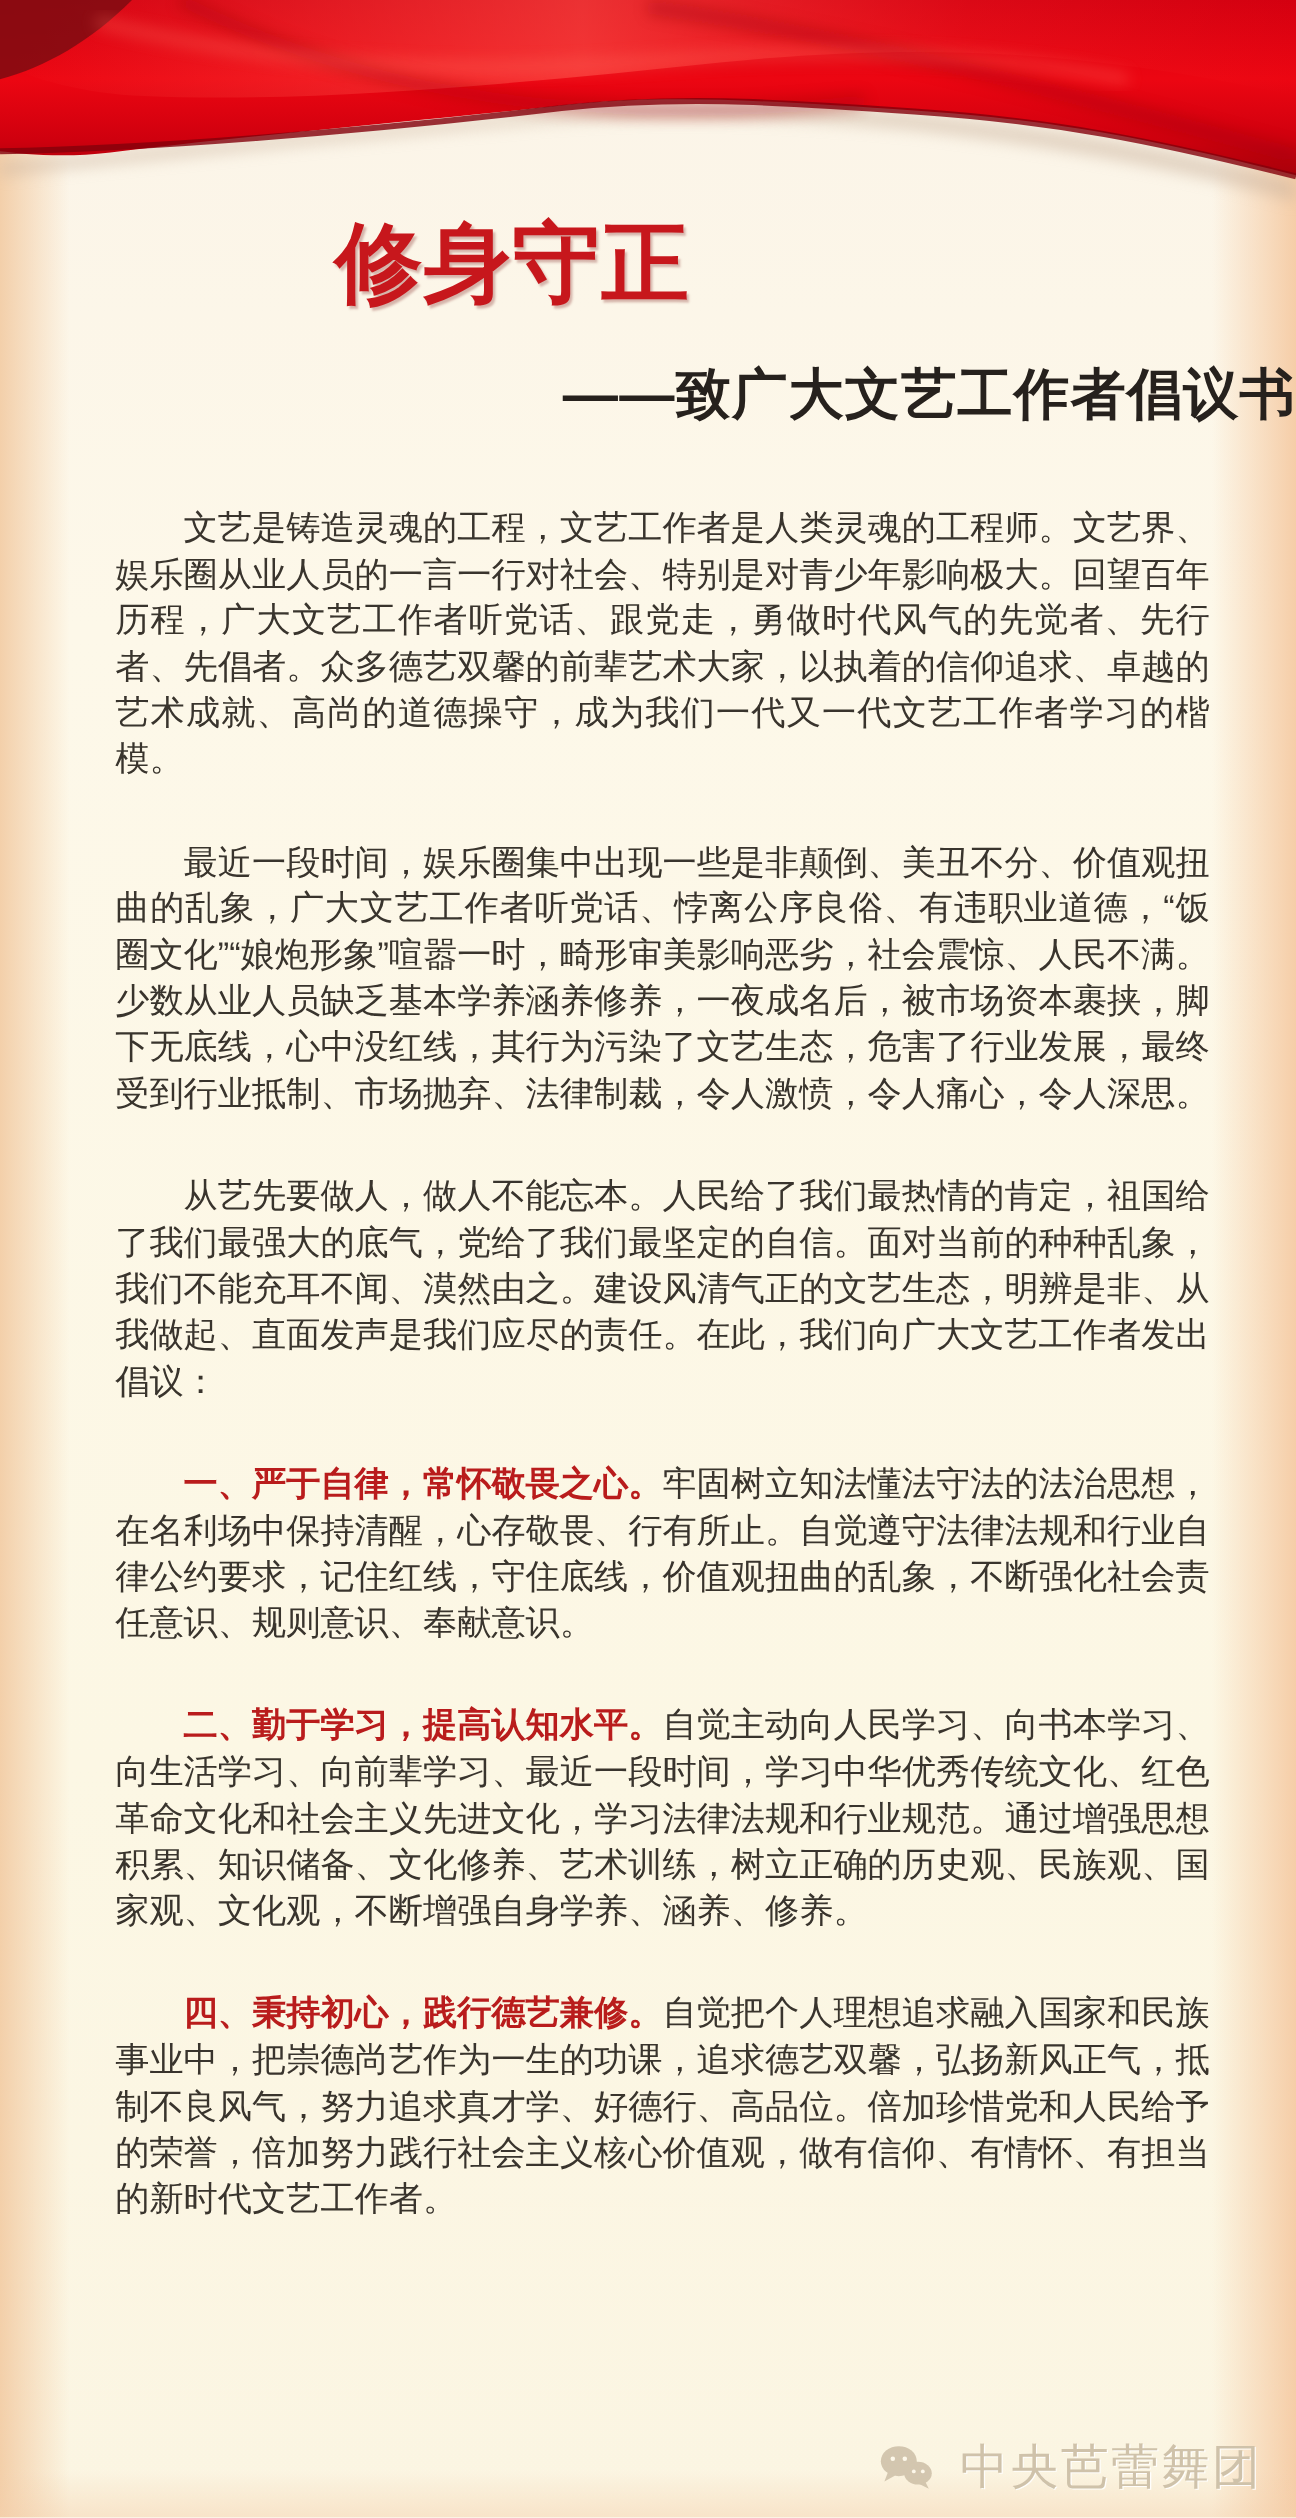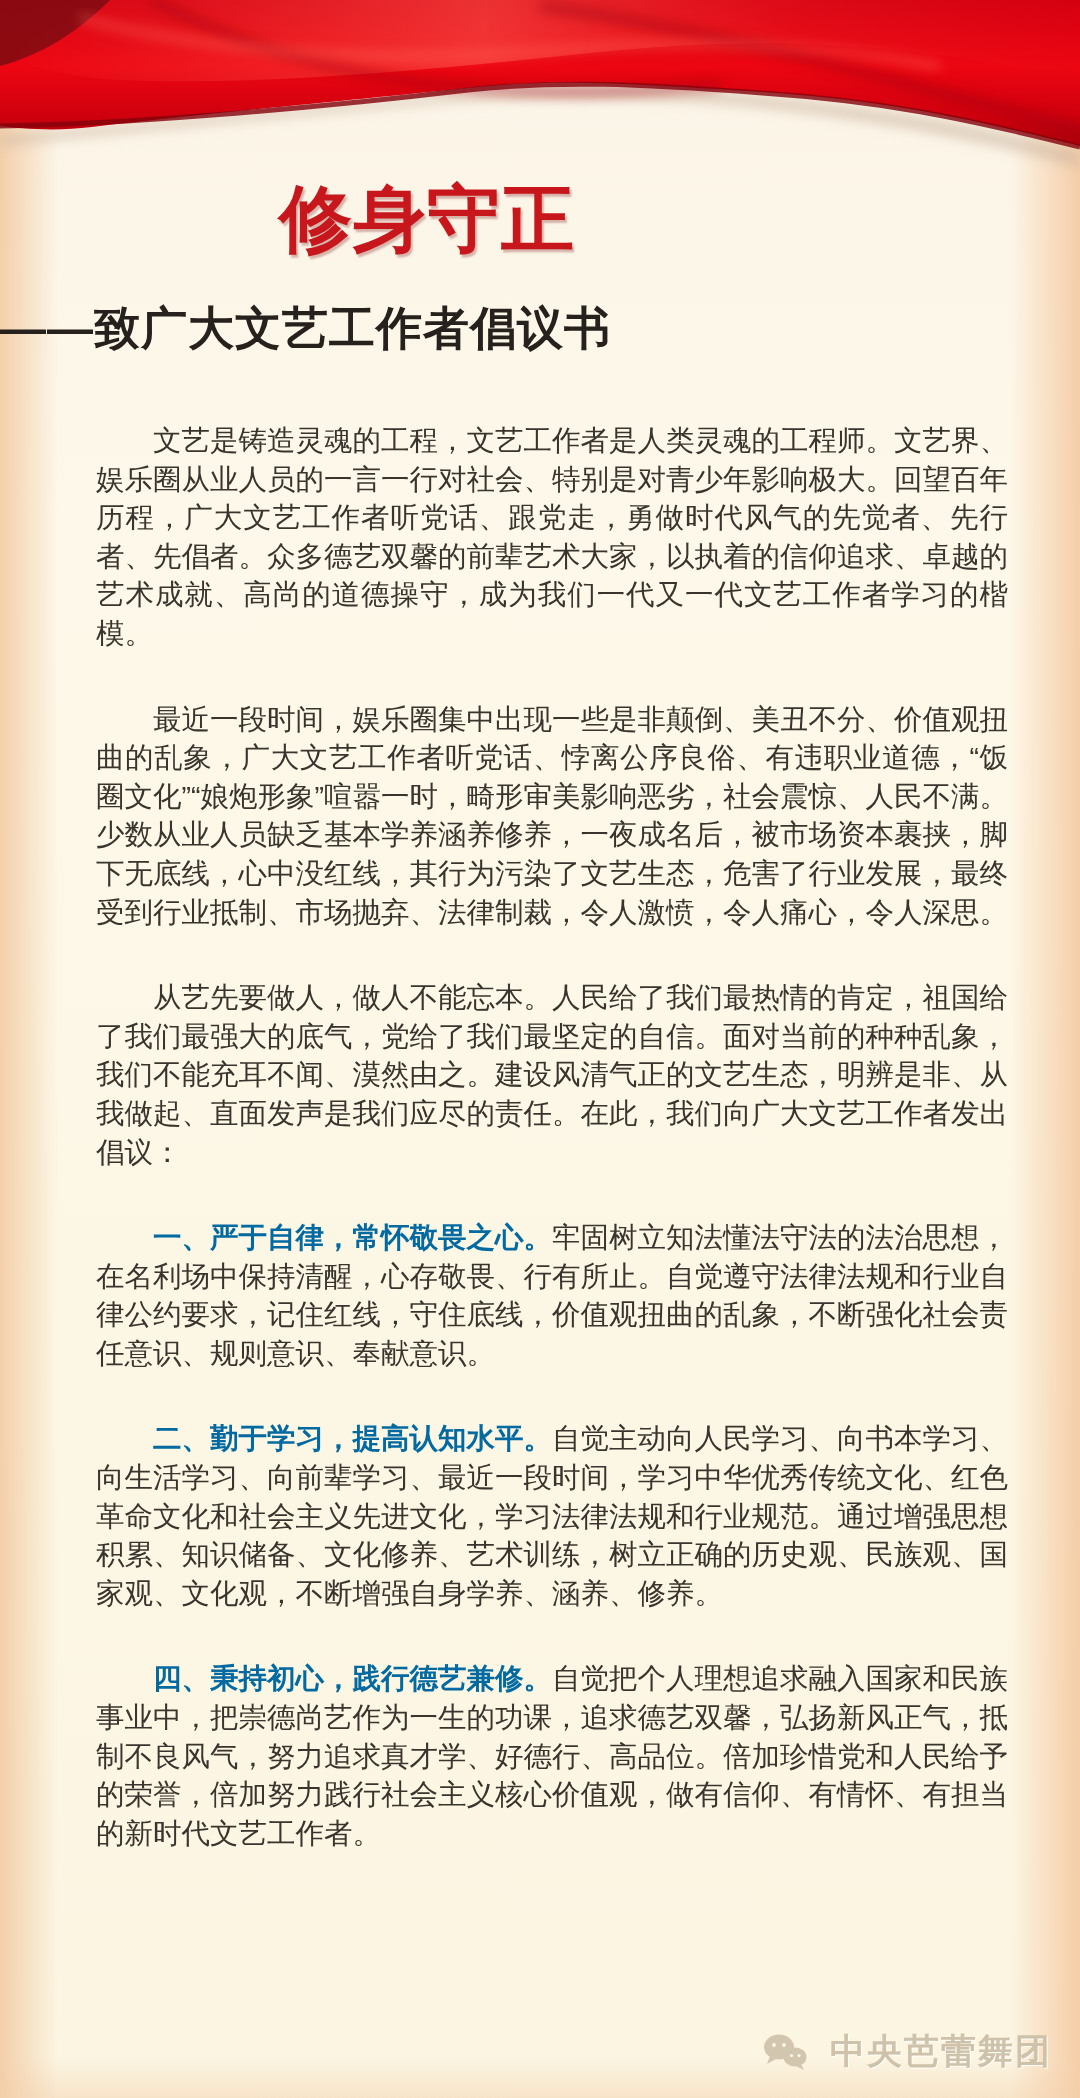--- a/index.html
+++ b/index.html
@@ -19,36 +19,36 @@
   .title-row{
     position:absolute;top:182px;left:0;width:854px;z-index:4;
     display:flex;justify-content:center;gap:42px;
     font-family:"Liberation Serif","DejaVu Serif",serif;
     font-size:73px;font-weight:900;color:#c7171c;line-height:1.05;
     text-shadow:2px 3px 2px rgba(110,8,8,.28);
     letter-spacing:1px;
   }
   .subtitle-row{
     position:absolute;top:301px;left:0;width:1080px;z-index:4;
-    text-align:left;font-size:46px;font-weight:700;color:#26211d;
+    text-align:right;font-size:46px;font-weight:700;color:#26211d;
     letter-spacing:1px;line-height:1.2;
   }
   .article{
     position:absolute;top:421px;left:92px;width:916px;z-index:2;
     font-size:28.5px;line-height:38.6px;color:#39342d;
     text-align:justify;
   }
   .article p{margin:0 0 47px 4px;text-indent:2em;}
   .article p:last-child{margin-bottom:0;}
-  .article b{font-weight:700;color:#0369a1;}
+  .article b{font-weight:700;color:#b91c1c;}
 
   .watermark{
     position:absolute;top:2028px;right:28px;z-index:2;
     display:flex;align-items:center;gap:22px;
-    color:#cfc2aa;font-size:35px;letter-spacing:2px;font-weight:700;
+    color:#cfc2aa;font-size:40px;letter-spacing:2px;font-weight:400;
     text-shadow:1px 1px 0 rgba(255,255,255,.9);
   }
   .watermark svg{display:block;}
 </style>
 </head>
 <body>
 
 <div class="edge left"></div>
 <div class="edge right"></div>
 <div class="edge bottom"></div>

